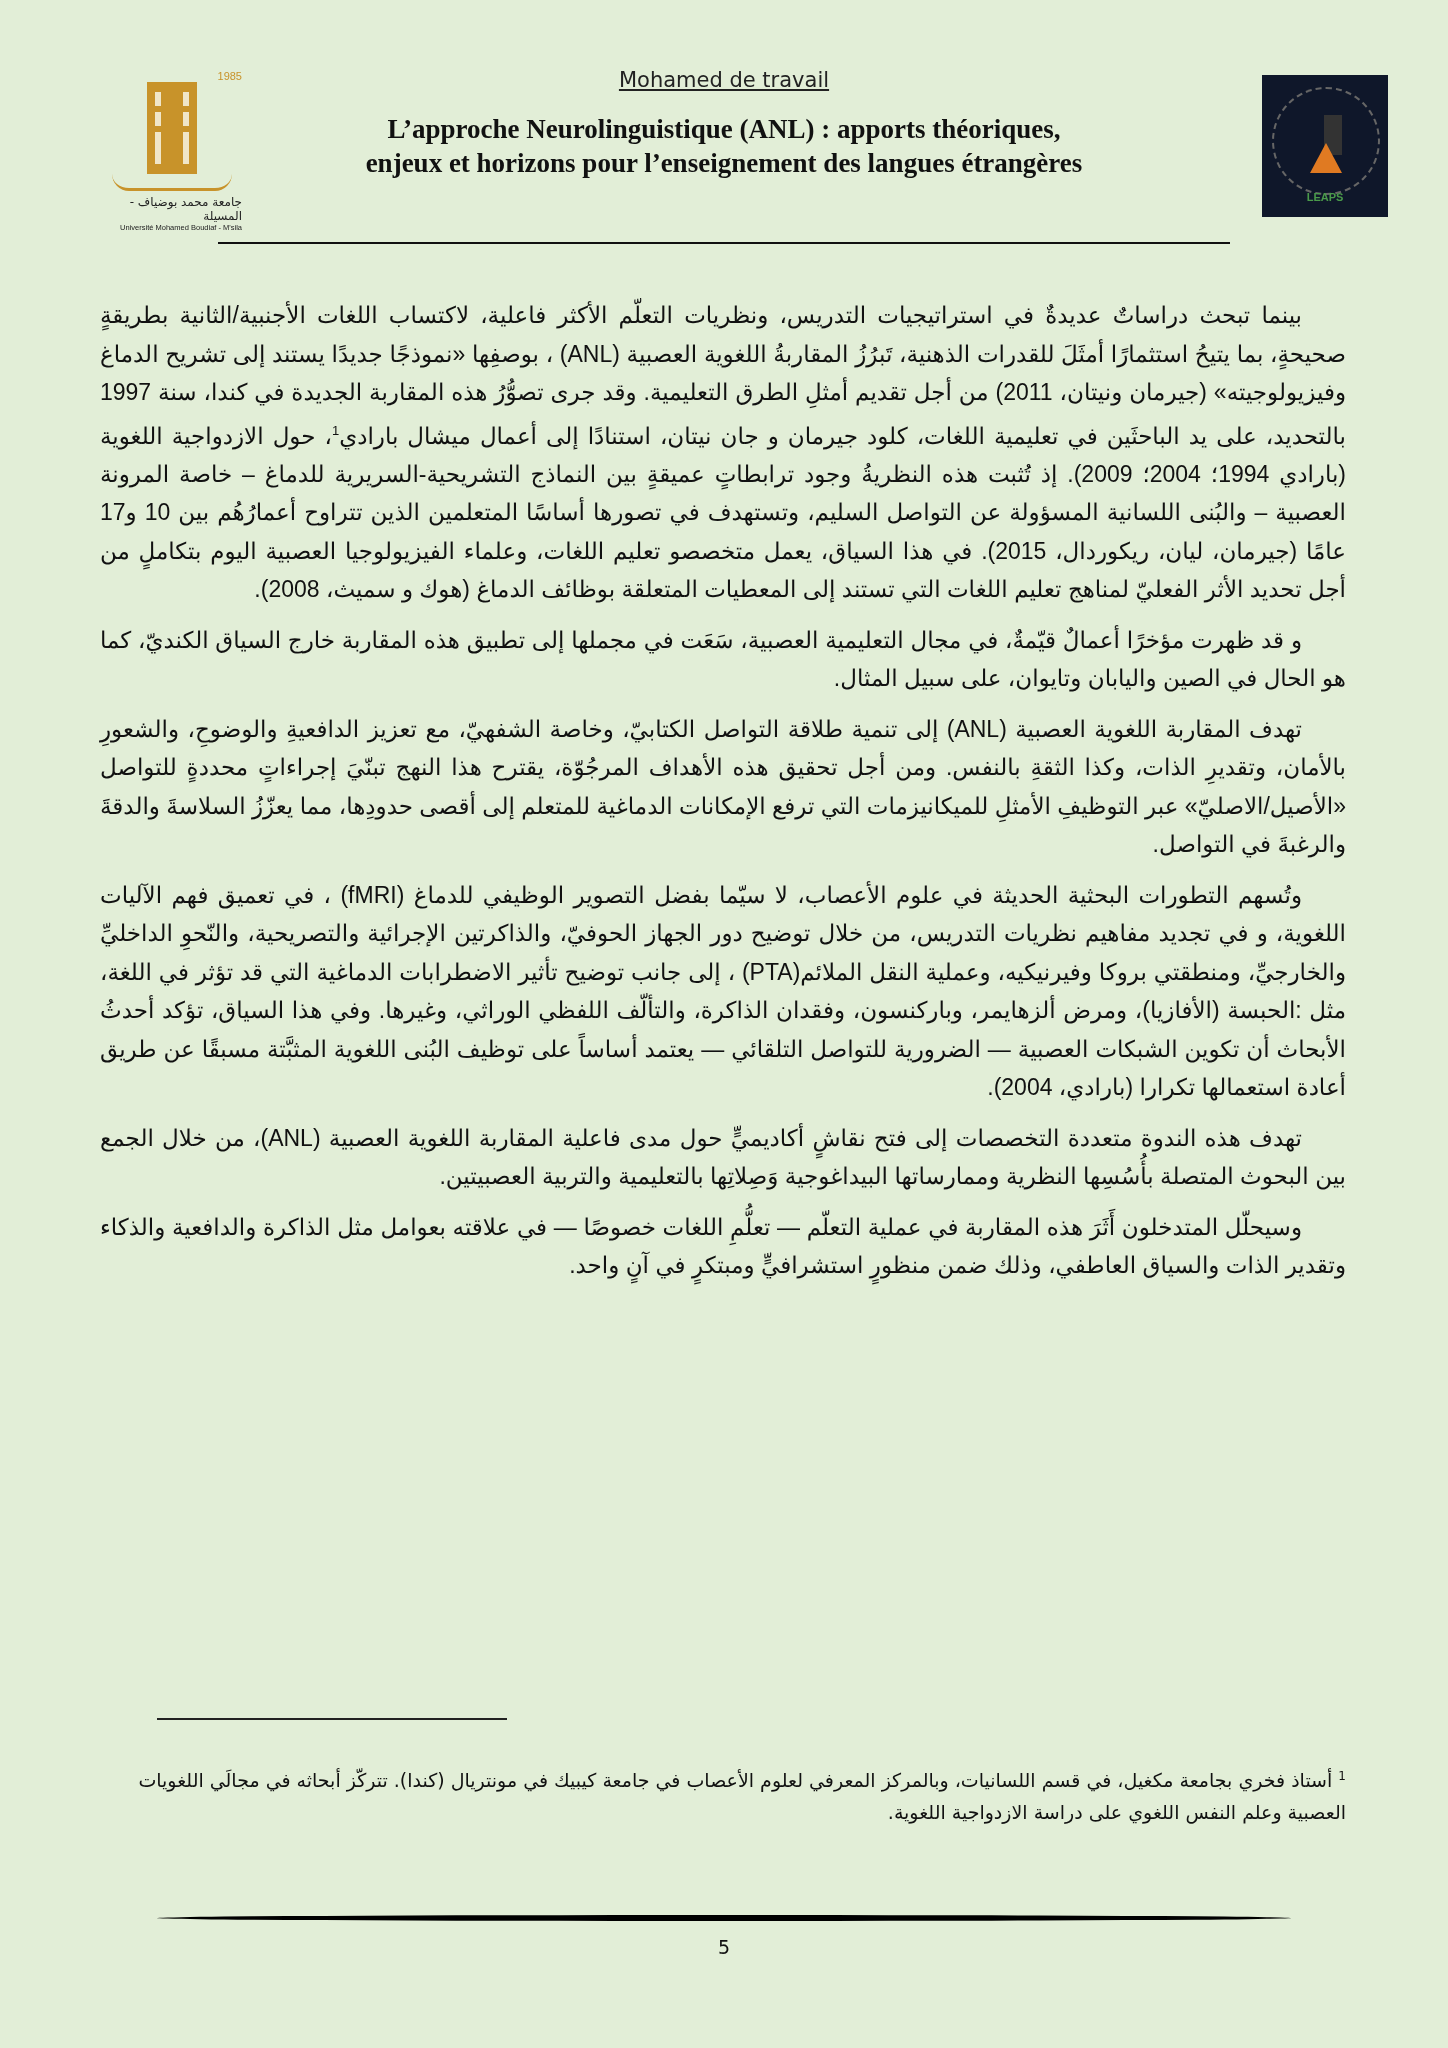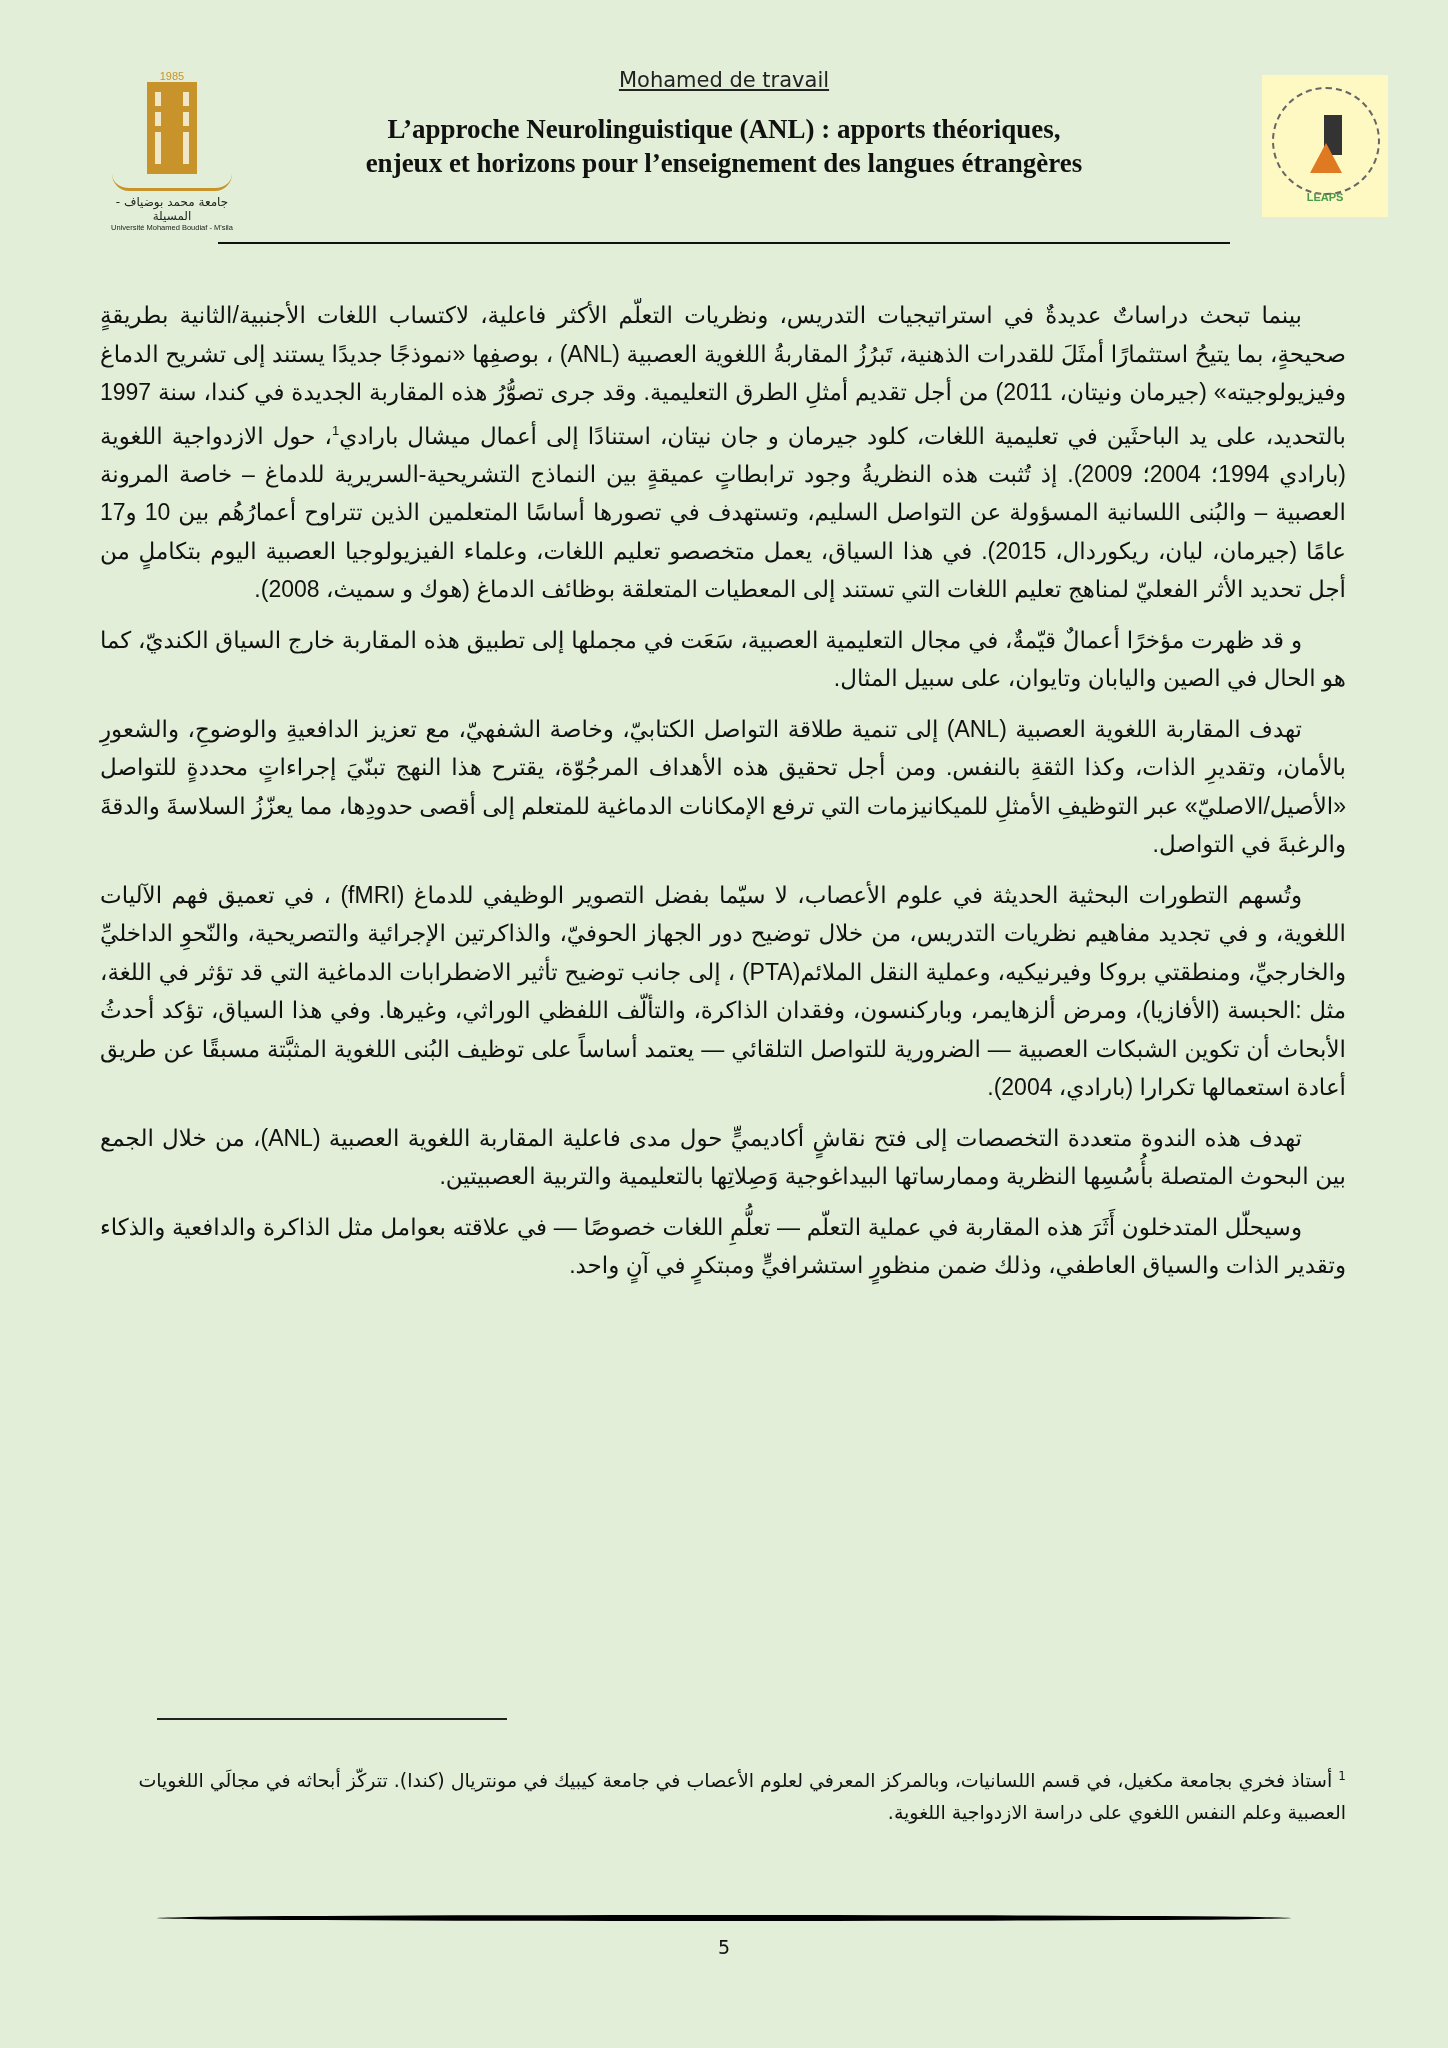--- a/index.html
+++ b/index.html
@@ -7,32 +7,32 @@
     width: 1448px; height: 2048px;
     background: #e2eed7;
     position: relative;
     overflow: hidden;
     font-family: "DejaVu Sans", sans-serif;
     color: #111;
   }
   .header { position: absolute; left: 0; top: 0; width: 1448px; height: 260px; }
   .logo-left {
     position: absolute; left: 102px; top: 70px; width: 140px; height: 150px;
-    text-align: center;
+    text-align: right;
   }
   .logo-left .year { font-family: "Liberation Sans", sans-serif; font-size: 11px; color: #c8932a; }
   .tower { width: 50px; height: 92px; margin: 0 auto; background: #c8932a; position: relative; }
   .tower span { position: absolute; width: 6px; background: #f0e6c8; }
   .book { width: 120px; height: 14px; margin: 0 auto; border-bottom: 3px solid #c8932a;
           border-radius: 0 0 60px 60px; }
   .logo-left .ar { font-size: 12px; color: #222; margin-top: 4px; direction: rtl; }
   .logo-left .fr { font-family: "Liberation Sans", sans-serif; font-size: 7.5px; color: #222; }
   .logo-right {
     position: absolute; left: 1262px; top: 75px; width: 126px; height: 142px;
-    background: #fef9c3;
+    background: #0f172a;
   }
   .logo-right .ring {
     position: absolute; left: 10px; top: 12px; width: 104px; height: 104px;
     border-radius: 50%; border: 2px dashed #666;
   }
   .logo-right .tent {
     position: absolute; left: 48px; top: 68px; width: 0; height: 0;
     border-left: 16px solid transparent; border-right: 16px solid transparent;
     border-bottom: 30px solid #e07a22;
   }

